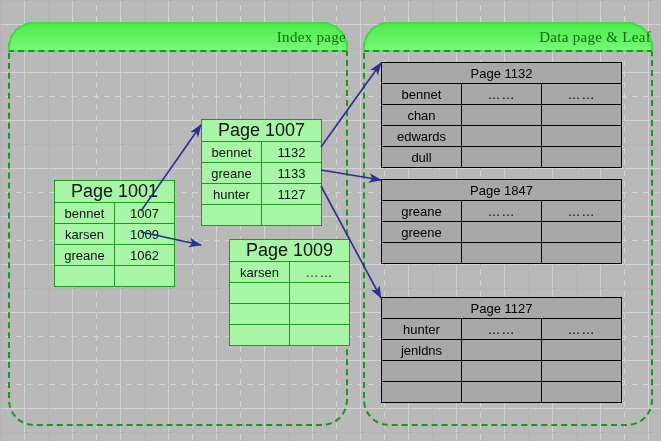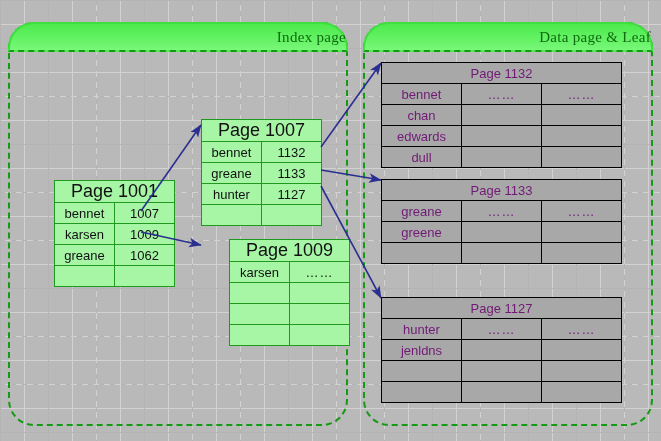--- a/index.html
+++ b/index.html
@@ -110,21 +110,21 @@
     background: #a6f6a6;
     border-color: #1f9a1f;
   }
   .tbl.index th {
     background: #a6f6a6;
     font-size: 18px;
   }
   .tbl.data td, .tbl.data th {
     background: #a8a8a8;
     border-color: #000000;
-    color: #701a75;
+    color: #000000;
   }
   .dots { letter-spacing: 1px; }
 
   
   #arrows {
     position: absolute;
     inset: 0;
     pointer-events: none;
   }
 </style>
@@ -274,21 +274,21 @@
   </table>
 
   <table class="tbl data" style="left:381px; top:179px; width:240px;">
     <colgroup>
         <col style="width:80px">
         <col style="width:80px">
         <col style="width:80px">
       </colgroup>
     <thead>
       <tr>
-        <th colspan="3">Page 1133</th>
+        <th colspan="3">Page 1847</th>
       </tr>
     </thead>
     <tbody>
       <tr>
         <td>greane</td>
         <td class="dots">……</td>
         <td class="dots">……</td>
       </tr>
       <tr>
         <td>greene</td>

